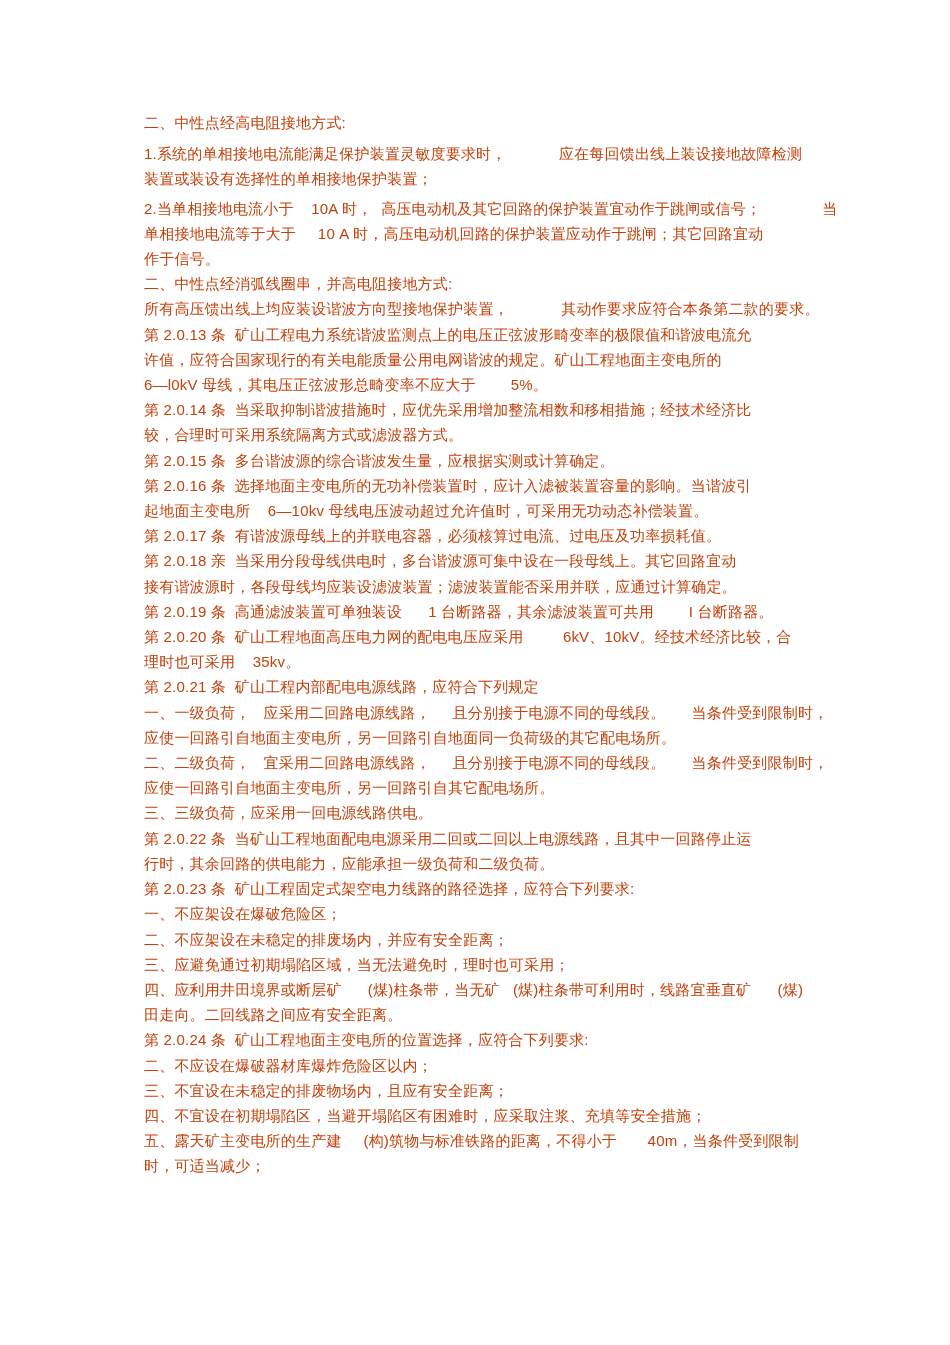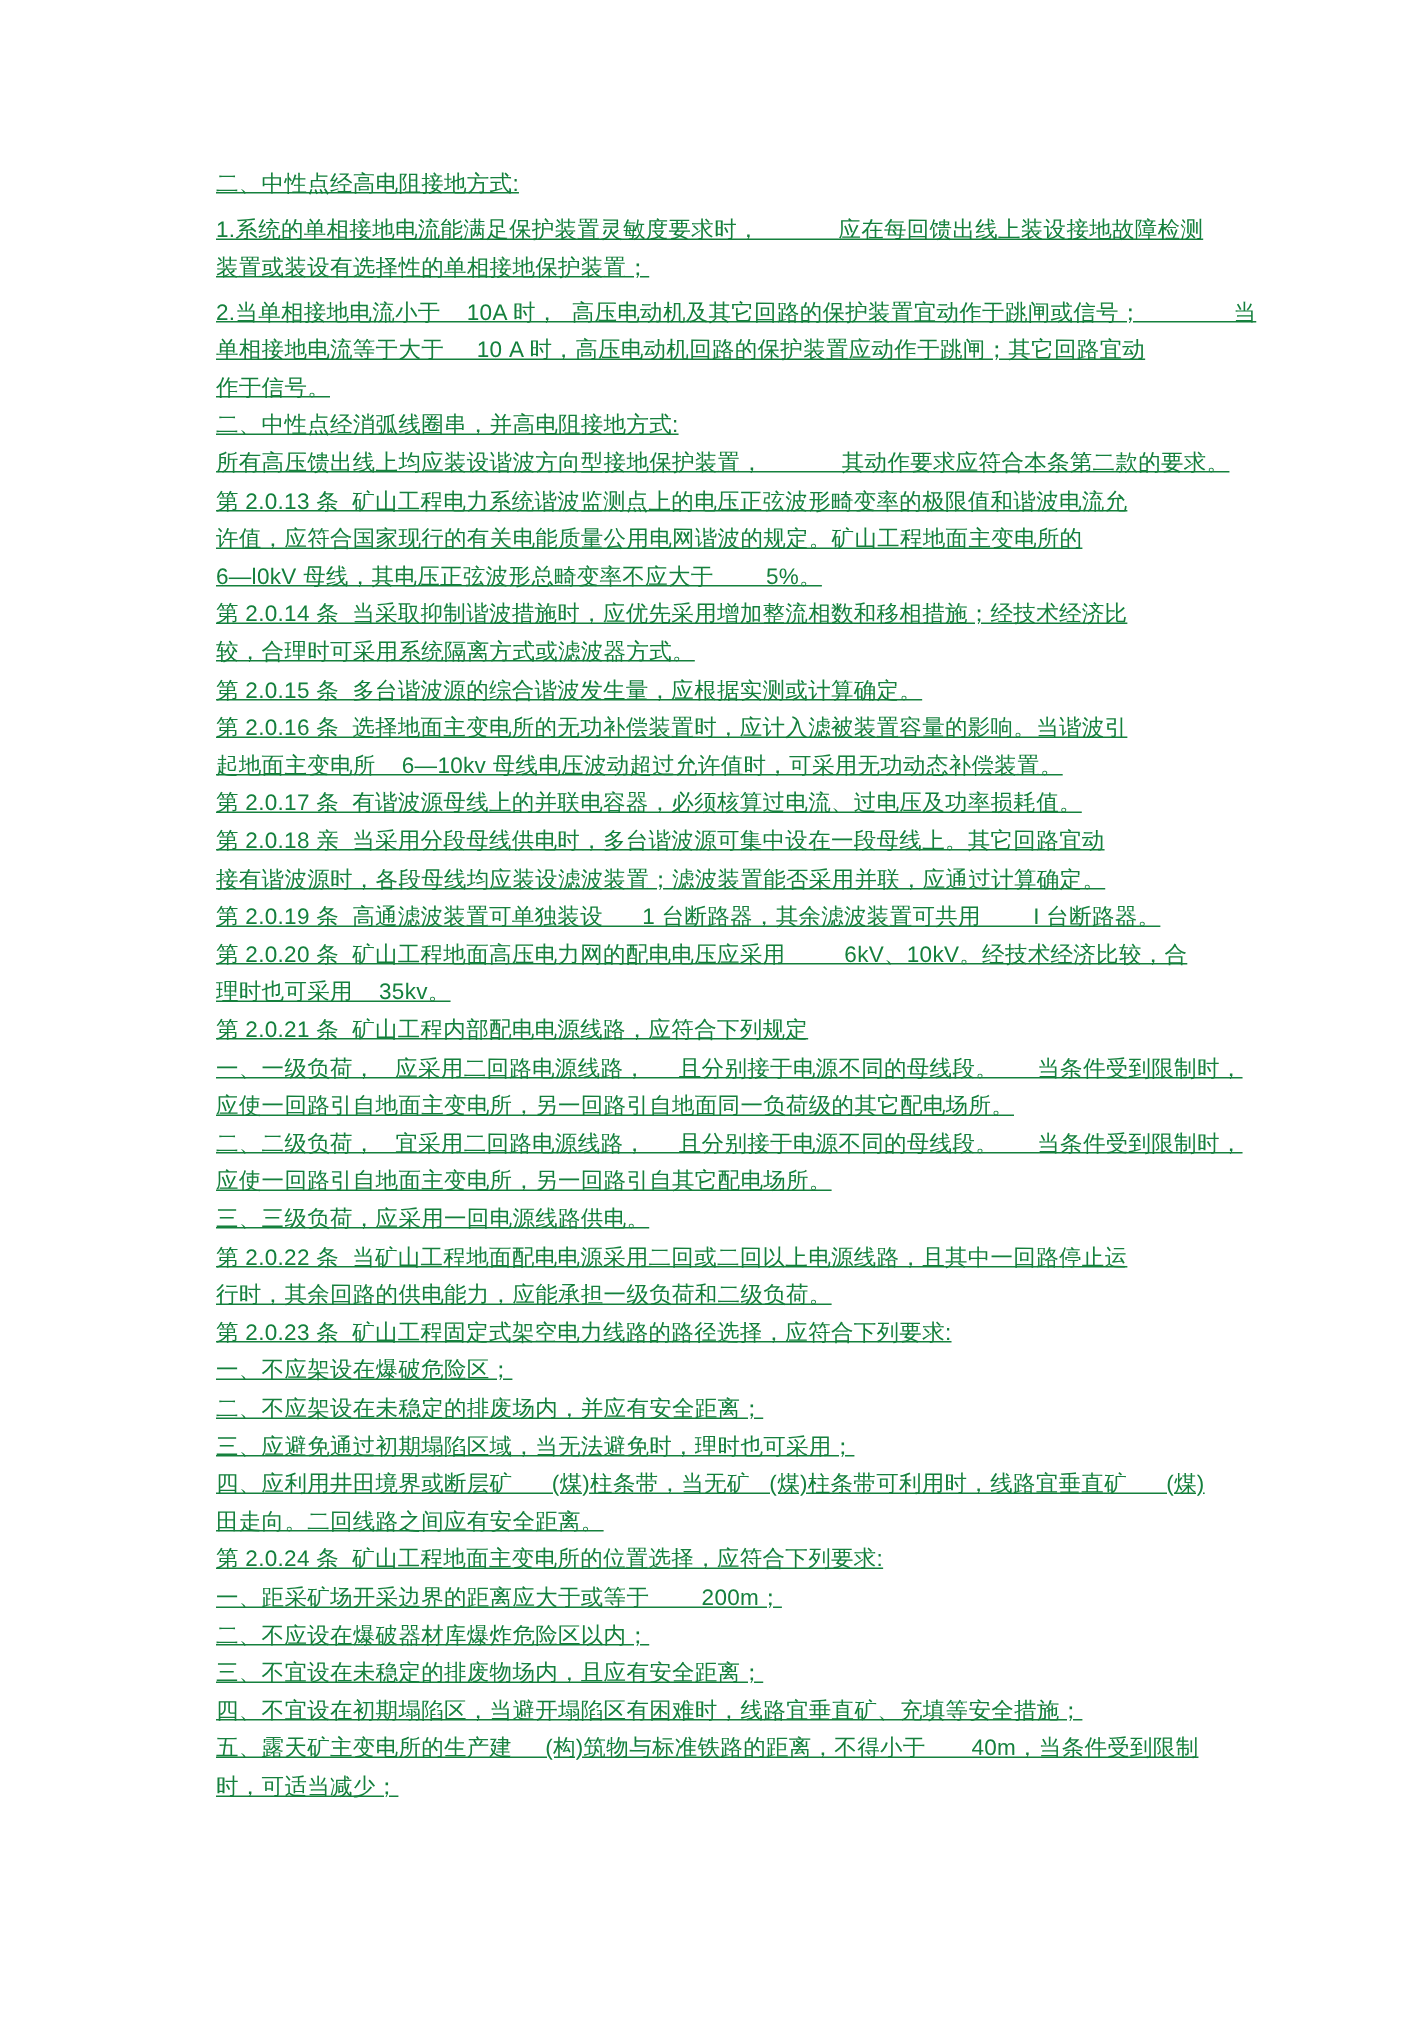--- a/index.html
+++ b/index.html
@@ -31,21 +31,21 @@
   }
   
   .line:nth-child(2) { margin-top: 6px; }
   .line:nth-child(4) { margin-top: 4px; }
   .line:nth-child(7) { margin-top: 0; }
 </style>
 </head>
 <body>
 
 <div class="page" style="background: rgb(255, 255, 255);">
-  <div class="doc-body" style="color: #15803d; text-decoration: underline;">
+  <div class="doc-body" style="color: #c2410c;">
 
   <div class="line">二、中性点经高电阻接地方式:</div>
       <div class="line">1.系统的单相接地电流能满足保护装置灵敏度要求时，            应在每回馈出线上装设接地故障检测</div>
       <div class="line">装置或装设有选择性的单相接地保护装置；</div>
       <div class="line">2.当单相接地电流小于    10A 时，  高压电动机及其它回路的保护装置宜动作于跳闸或信号；              当</div>
       <div class="line">单相接地电流等于大于     10 A 时，高压电动机回路的保护装置应动作于跳闸；其它回路宜动</div>
       <div class="line">作于信号。</div>
       <div class="line">二、中性点经消弧线圈串，并高电阻接地方式:</div>
       <div class="line">所有高压馈出线上均应装设谐波方向型接地保护装置，            其动作要求应符合本条第二款的要求。</div>
       <div class="line">第 2.0.13 条  矿山工程电力系统谐波监测点上的电压正弦波形畸变率的极限值和谐波电流允</div>
@@ -70,20 +70,19 @@
       <div class="line">三、三级负荷，应采用一回电源线路供电。</div>
       <div class="line">第 2.0.22 条  当矿山工程地面配电电源采用二回或二回以上电源线路，且其中一回路停止运</div>
       <div class="line">行时，其余回路的供电能力，应能承担一级负荷和二级负荷。</div>
       <div class="line">第 2.0.23 条  矿山工程固定式架空电力线路的路径选择，应符合下列要求:</div>
       <div class="line">一、不应架设在爆破危险区；</div>
       <div class="line">二、不应架设在未稳定的排废场内，并应有安全距离；</div>
       <div class="line">三、应避免通过初期塌陷区域，当无法避免时，理时也可采用；</div>
       <div class="line">四、应利用井田境界或断层矿      (煤)柱条带，当无矿   (煤)柱条带可利用时，线路宜垂直矿      (煤)</div>
       <div class="line">田走向。二回线路之间应有安全距离。</div>
       <div class="line">第 2.0.24 条  矿山工程地面主变电所的位置选择，应符合下列要求:</div>
-      <div class="line">一、距采矿场开采边界的距离应大于或等于        200m；</div>
       <div class="line">二、不应设在爆破器材库爆炸危险区以内；</div>
       <div class="line">三、不宜设在未稳定的排废物场内，且应有安全距离；</div>
-      <div class="line">四、不宜设在初期塌陷区，当避开塌陷区有困难时，线路宜垂直矿、充填等安全措施；</div>
+      <div class="line">四、不宜设在初期塌陷区，当避开塌陷区有困难时，应采取注浆、充填等安全措施；</div>
       <div class="line">五、露天矿主变电所的生产建     (构)筑物与标准铁路的距离，不得小于       40m，当条件受到限制</div>
       <div class="line">时，可适当减少；</div>
     </div>
 </div>
 
 </body></html>

